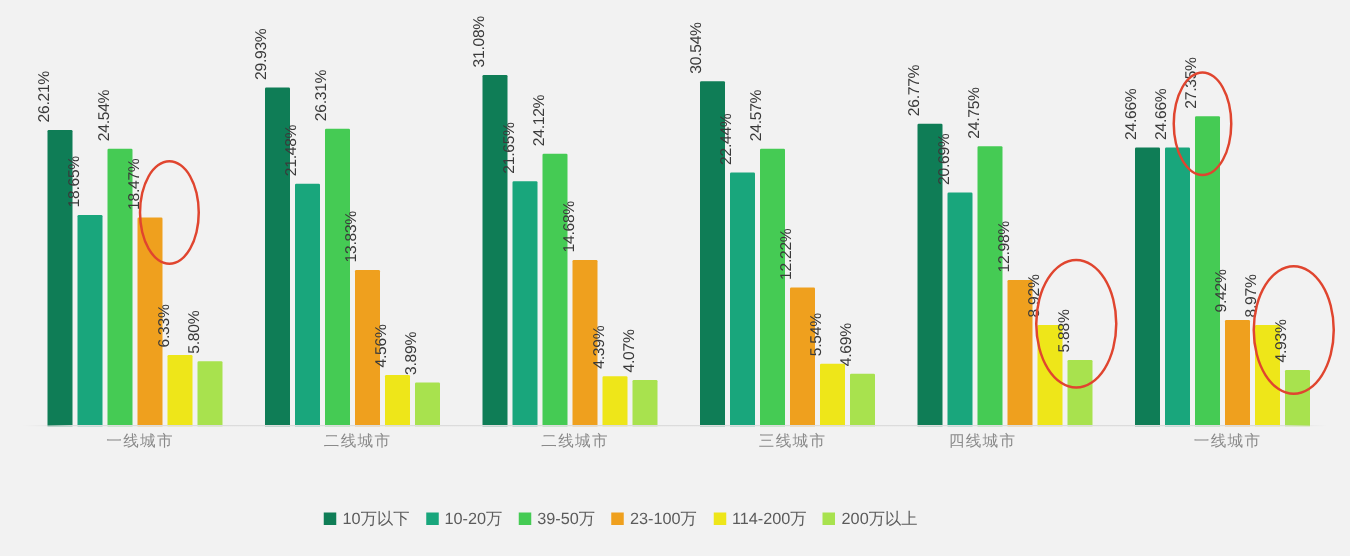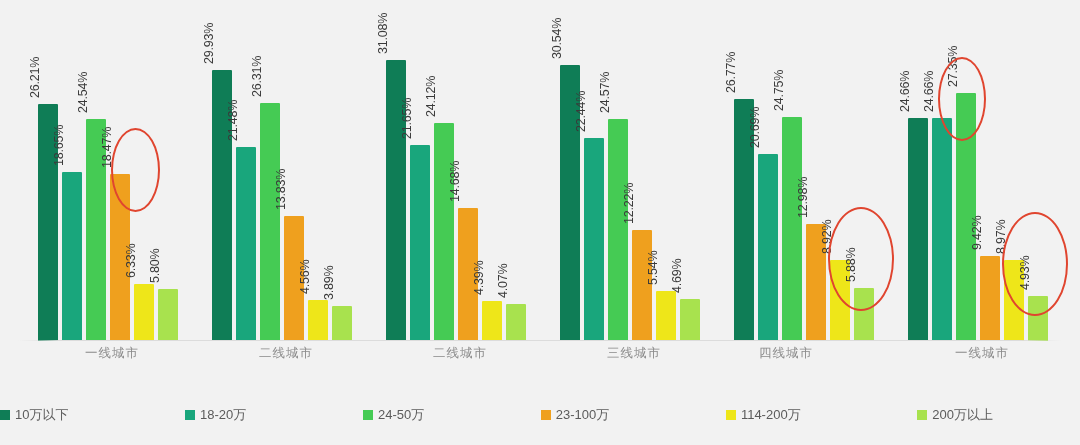--- a/index.html
+++ b/index.html
@@ -93,21 +93,21 @@
     font-family: "Liberation Sans", "DejaVu Sans", sans-serif;
   }
 
   
   #legend {
     position: absolute;
     left: 0;
     top: 406px;
     width: 993px;
     display: flex;
-    justify-content: space-between;
+    justify-content: center;
     align-items: center;
     gap: 13px;
   }
   .legend-item {
     display: flex;
     align-items: center;
     gap: 5px;
   }
   .legend-swatch {
     width: 10px;
@@ -317,25 +317,25 @@
       <div class="annot-ellipse" style="left: 1002px; top: 212px; width: 62px; height: 100px; border-color: rgb(224, 69, 47);"></div>
     </div>
 
   <div id="legend">
       <div class="legend-item">
         <span class="legend-swatch" style="background: rgb(15, 125, 86);"></span>
         <span class="legend-text">10万以下</span>
       </div>
       <div class="legend-item">
         <span class="legend-swatch" style="background: rgb(25, 166, 124);"></span>
-        <span class="legend-text">18-20万</span>
+        <span class="legend-text">10-20万</span>
       </div>
       <div class="legend-item">
         <span class="legend-swatch" style="background: rgb(69, 203, 84);"></span>
-        <span class="legend-text">24-50万</span>
+        <span class="legend-text">39-50万</span>
       </div>
       <div class="legend-item">
         <span class="legend-swatch" style="background: rgb(239, 160, 30);"></span>
         <span class="legend-text">23-100万</span>
       </div>
       <div class="legend-item">
         <span class="legend-swatch" style="background: rgb(238, 230, 25);"></span>
         <span class="legend-text">114-200万</span>
       </div>
       <div class="legend-item">

